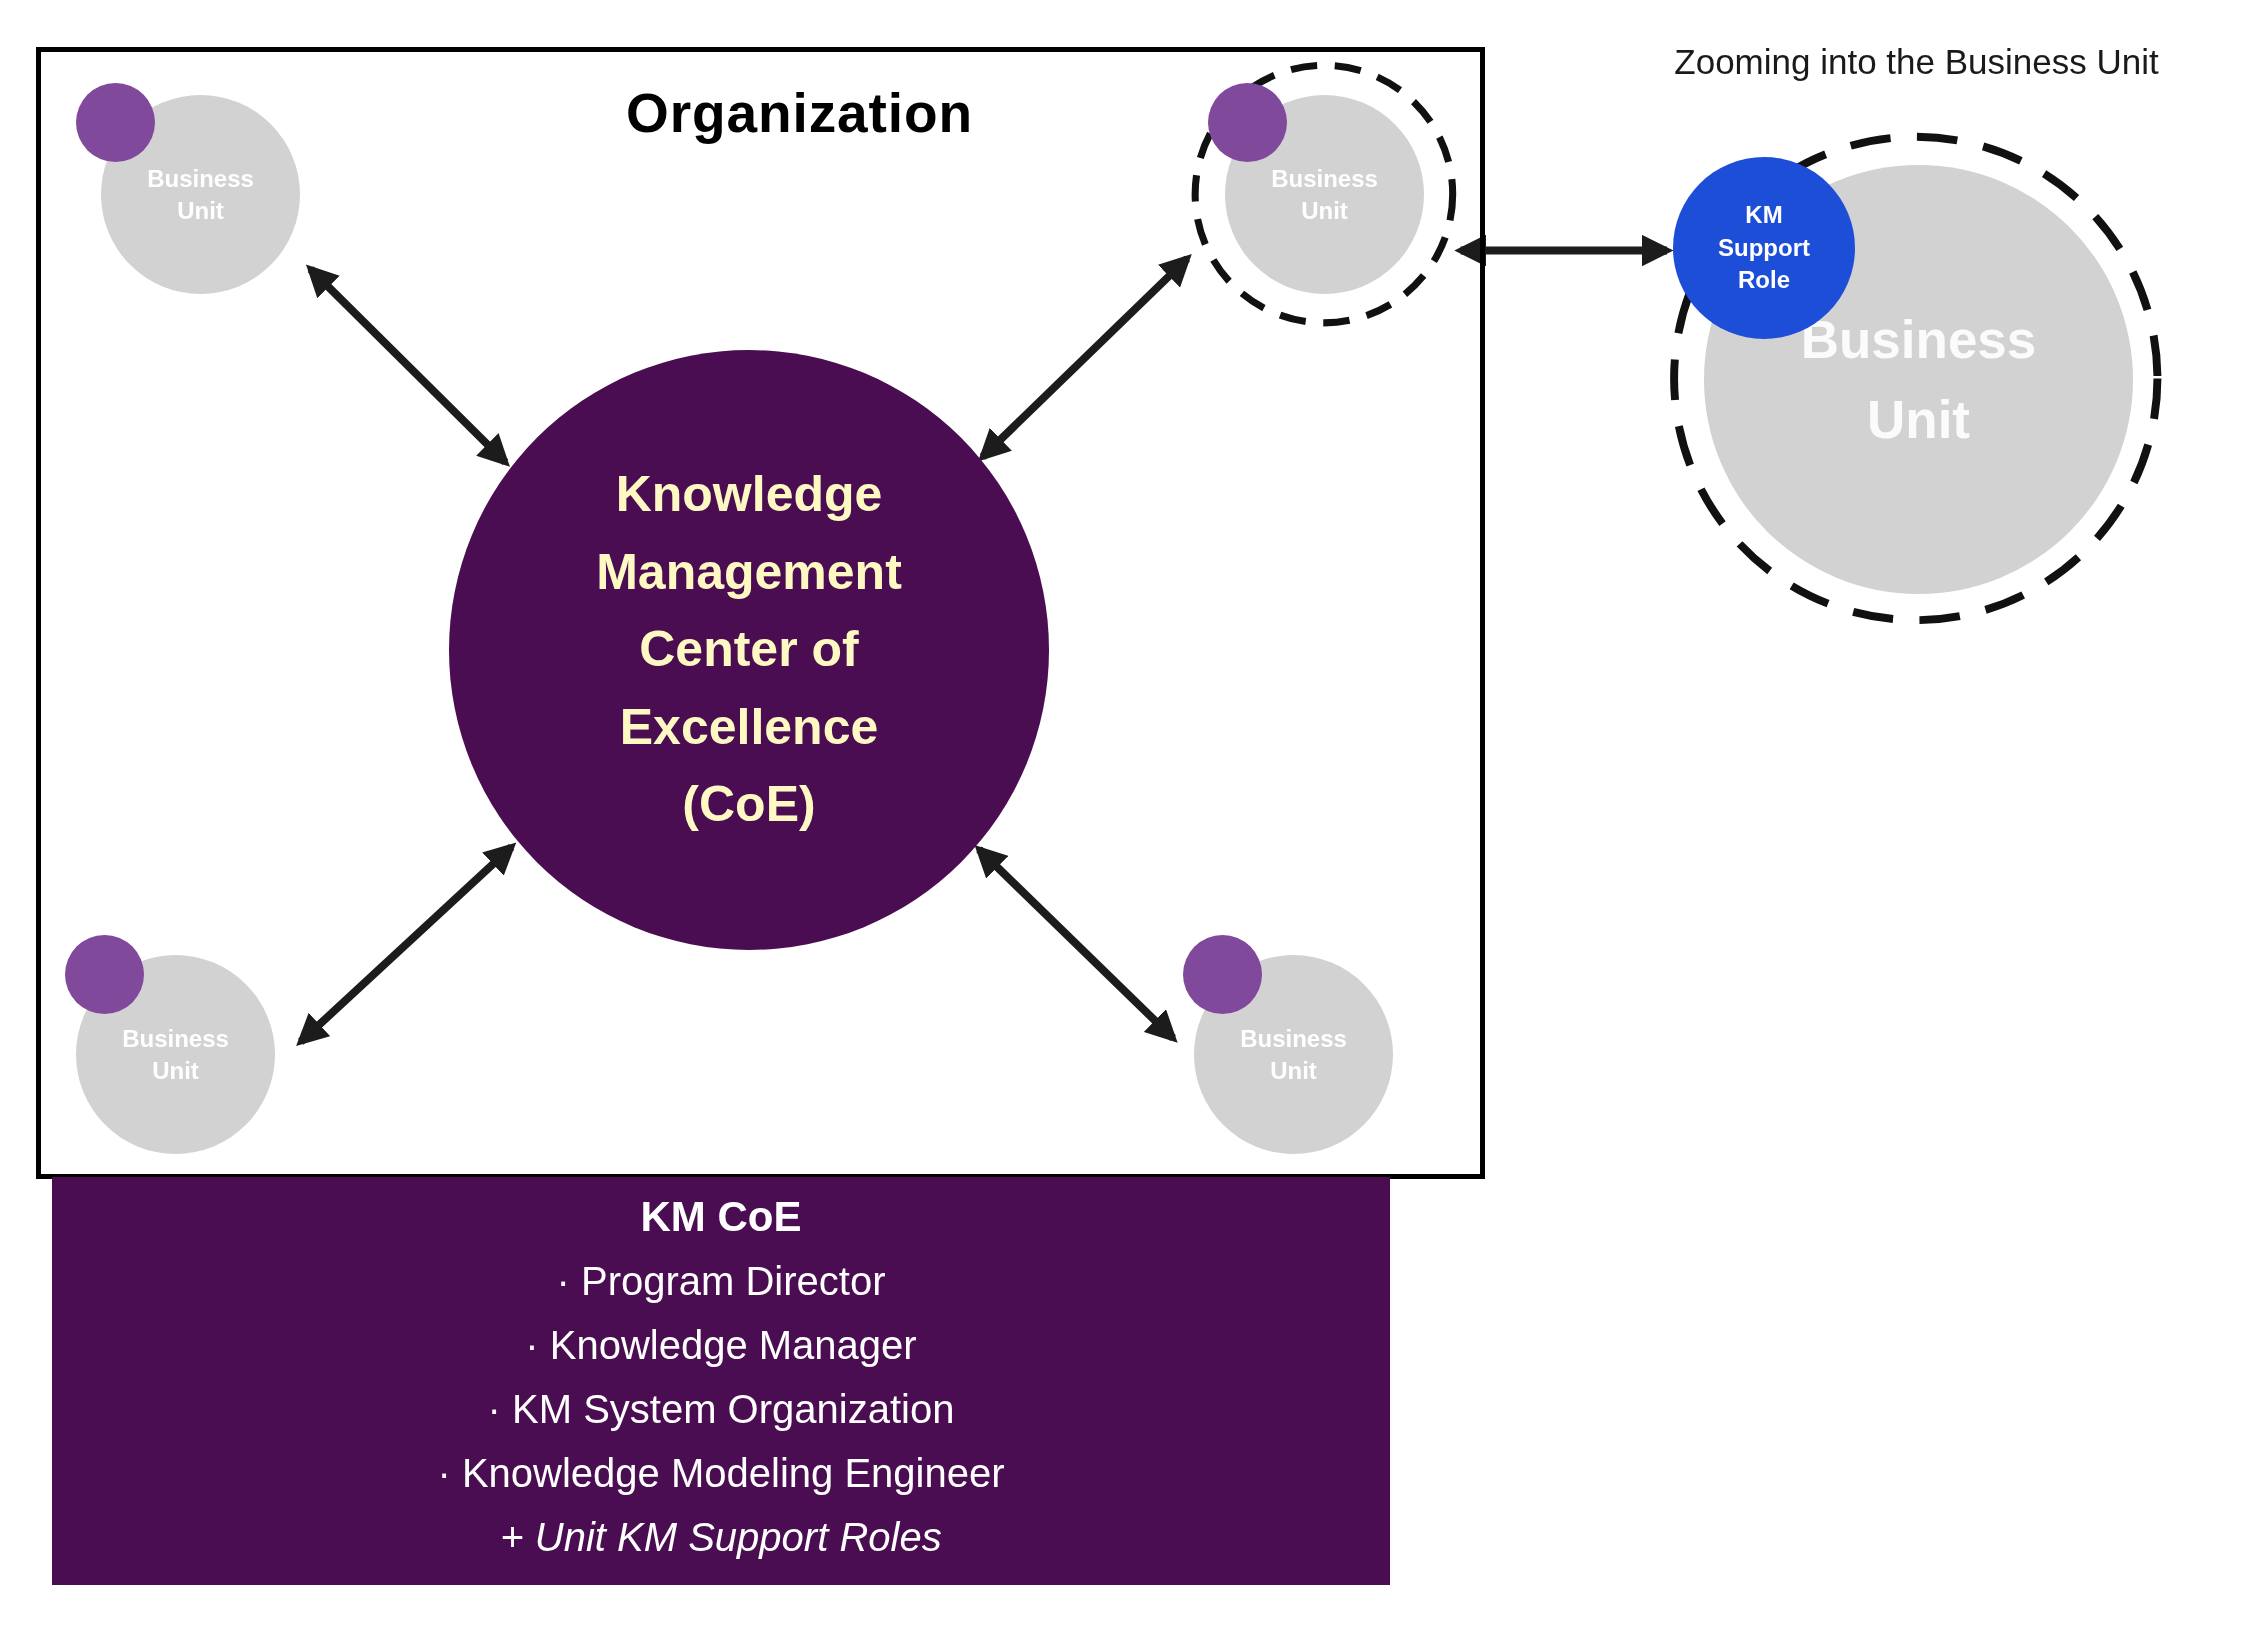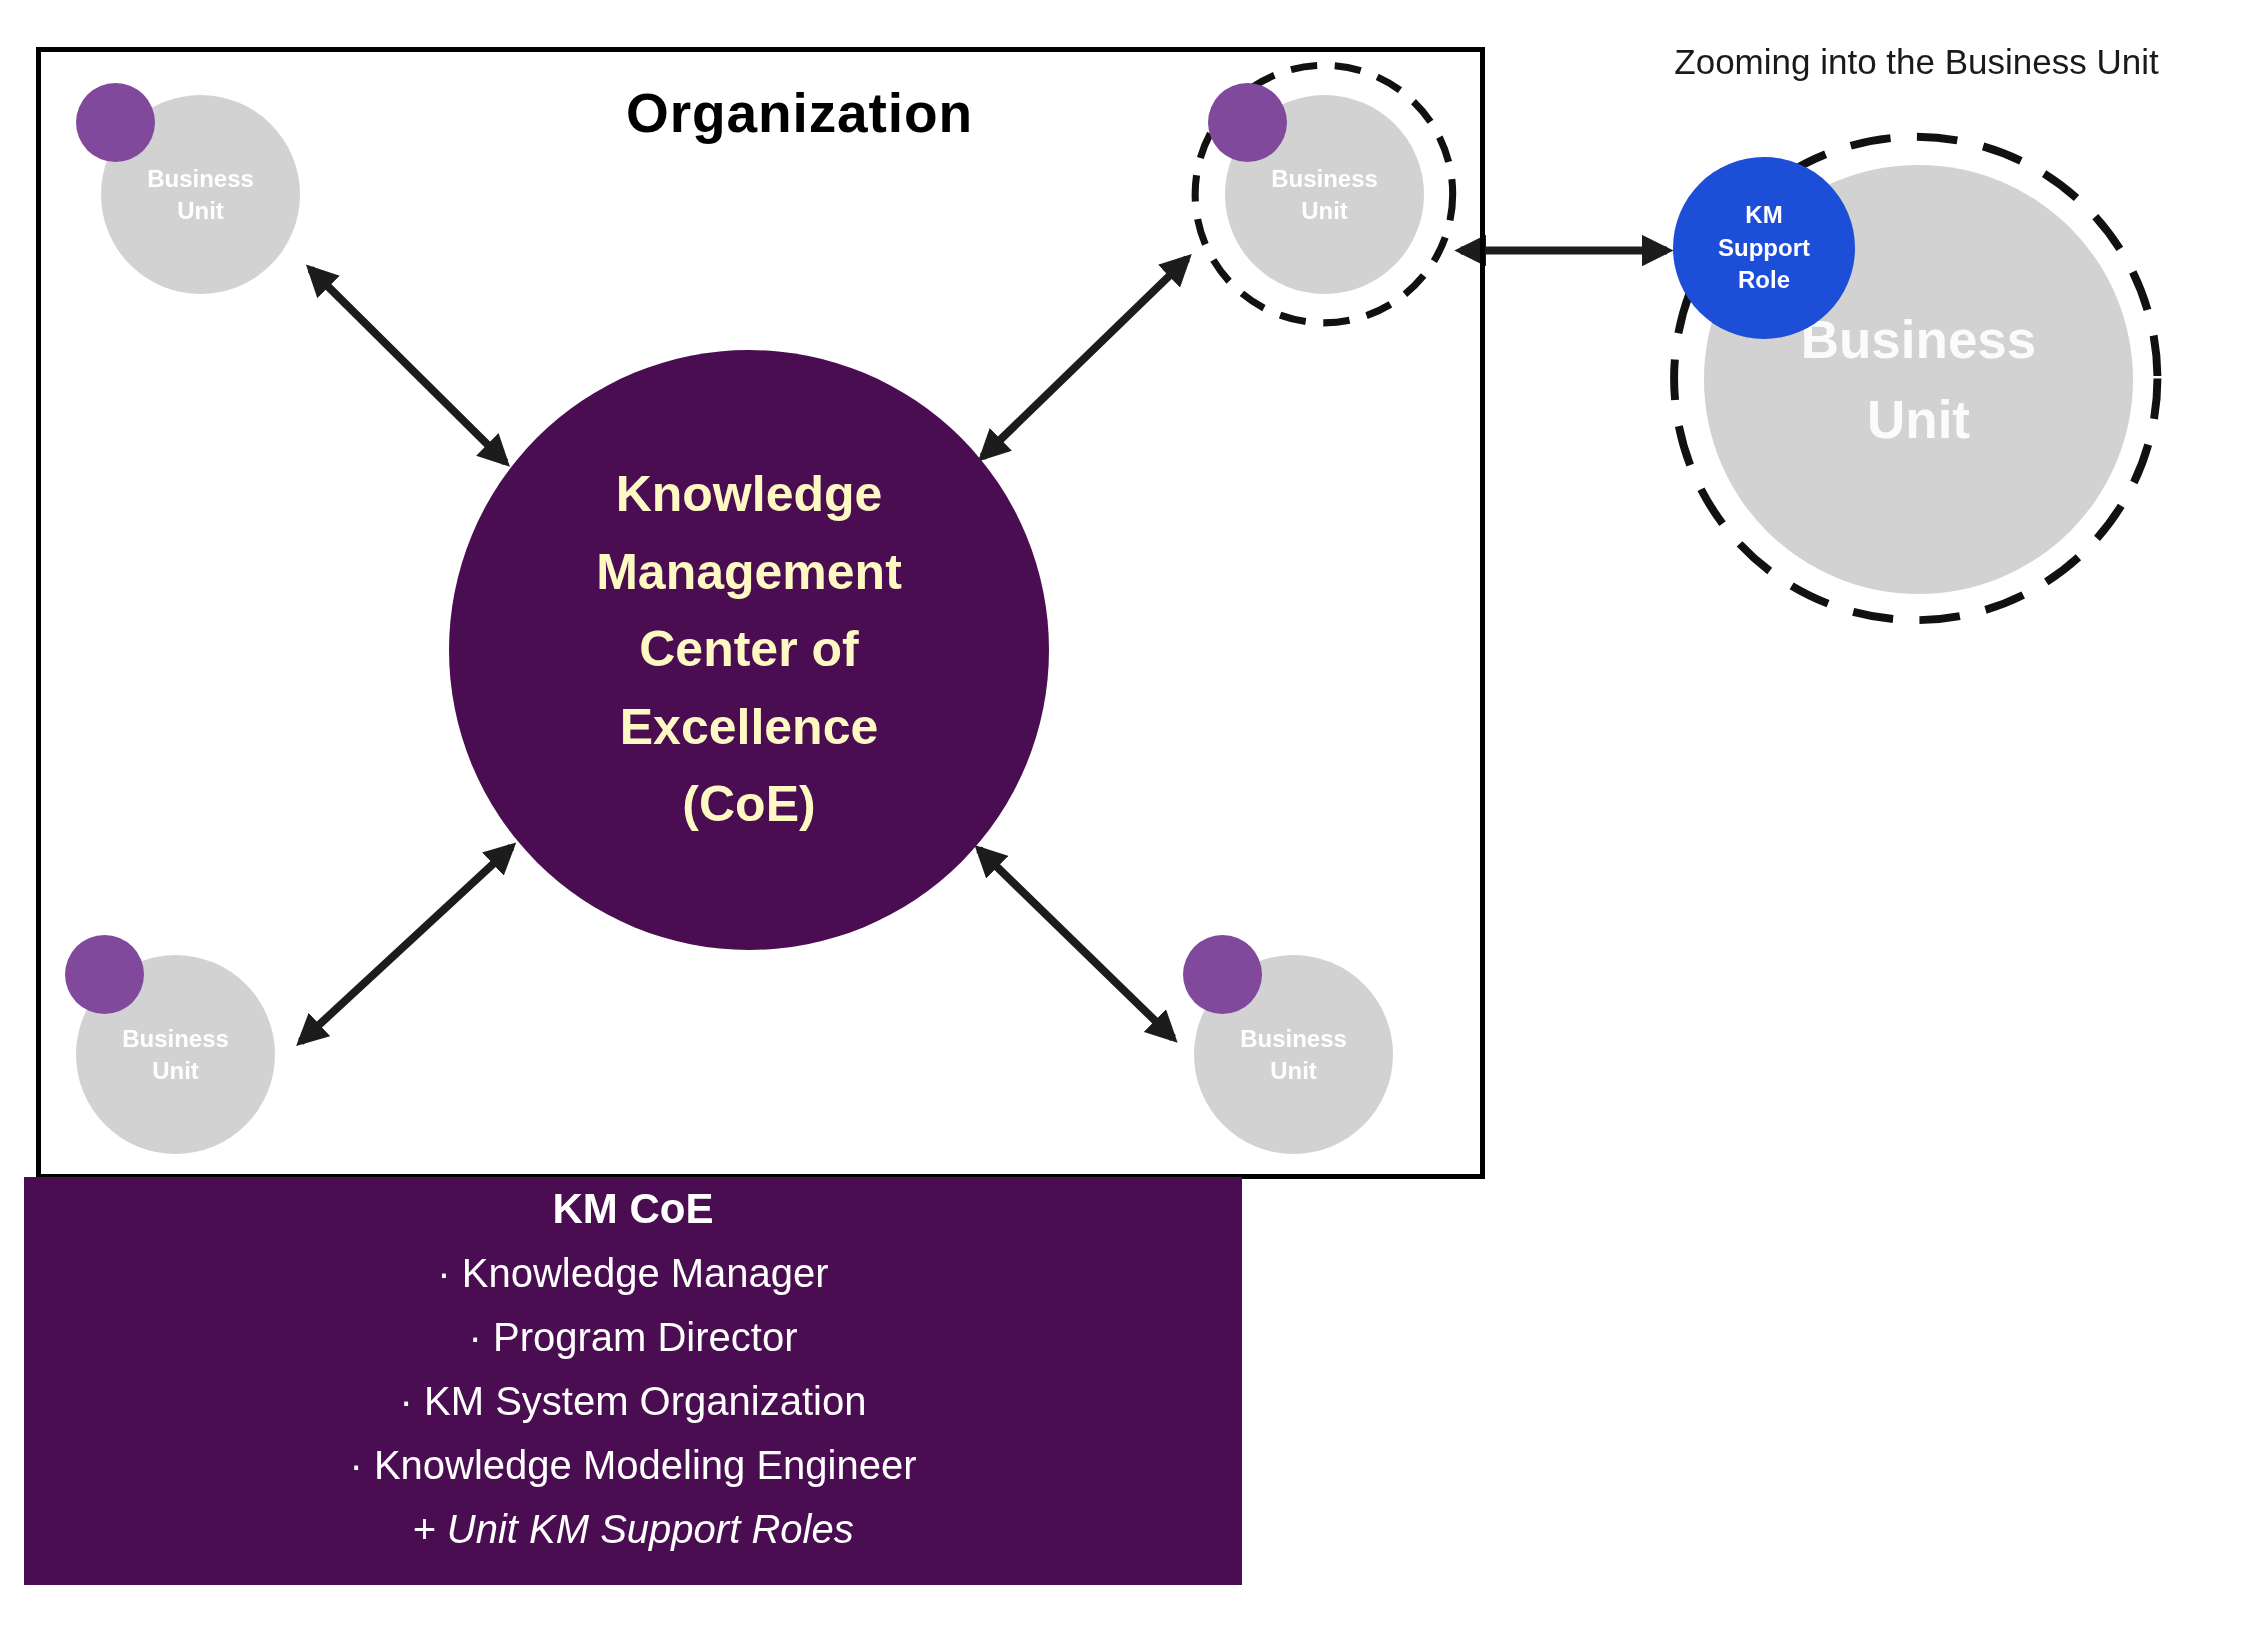--- a/index.html
+++ b/index.html
@@ -83,25 +83,25 @@
   .badge-tl { left: 76px;  top: 83px; }
   .bu-tr { left: 1225px; top: 95px; }
   .badge-tr { left: 1208px; top: 83px; }
   .bu-bl { left: 76px; top: 955px; }
   .badge-bl { left: 65px; top: 935px; }
   .bu-br { left: 1194px; top: 955px; }
   .badge-br { left: 1183px; top: 935px; }
 
   
   .km-panel {
-    left: 24px; top: 1177px;
-    width: 1218px; height: 408px;
+    left: 52px; top: 1177px;
+    width: 1338px; height: 408px;
     background: #4A0D51;
     box-sizing: border-box;
-    padding-top: 0;
+    padding-top: 8px;
   }
   .km-row {
     height: 64px;
     display: flex;
     align-items: center;
     justify-content: center;
     color: #ffffff;
     font-size: 40px;
   }
   .km-title { font-weight: 700; font-size: 42px; }
@@ -189,22 +189,22 @@
 <div class="abs circle bu-badge badge-bl"></div>
 
 <div class="abs circle bu-gray bu-br flex-center">
   <div class="bu-label pre">Business
 Unit</div>
 </div>
 <div class="abs circle bu-badge badge-br"></div>
 
 <div class="abs km-panel">
   <div class="km-row km-title">KM CoE</div>
+  <div class="km-row">· Program Director</div>
   <div class="km-row">· Knowledge Manager</div>
-  <div class="km-row">· Program Director</div>
   <div class="km-row">· KM System Organization</div>
   <div class="km-row">· Knowledge Modeling Engineer</div>
   <div class="km-row km-footer">+ Unit KM Support Roles</div>
 </div>
 
 <div class="abs zoom-title">Zooming into the Business Unit</div>
 
 <div class="abs circle zoom-bu flex-center">
   <div class="zoom-bu-label pre">Business
 Unit</div>

